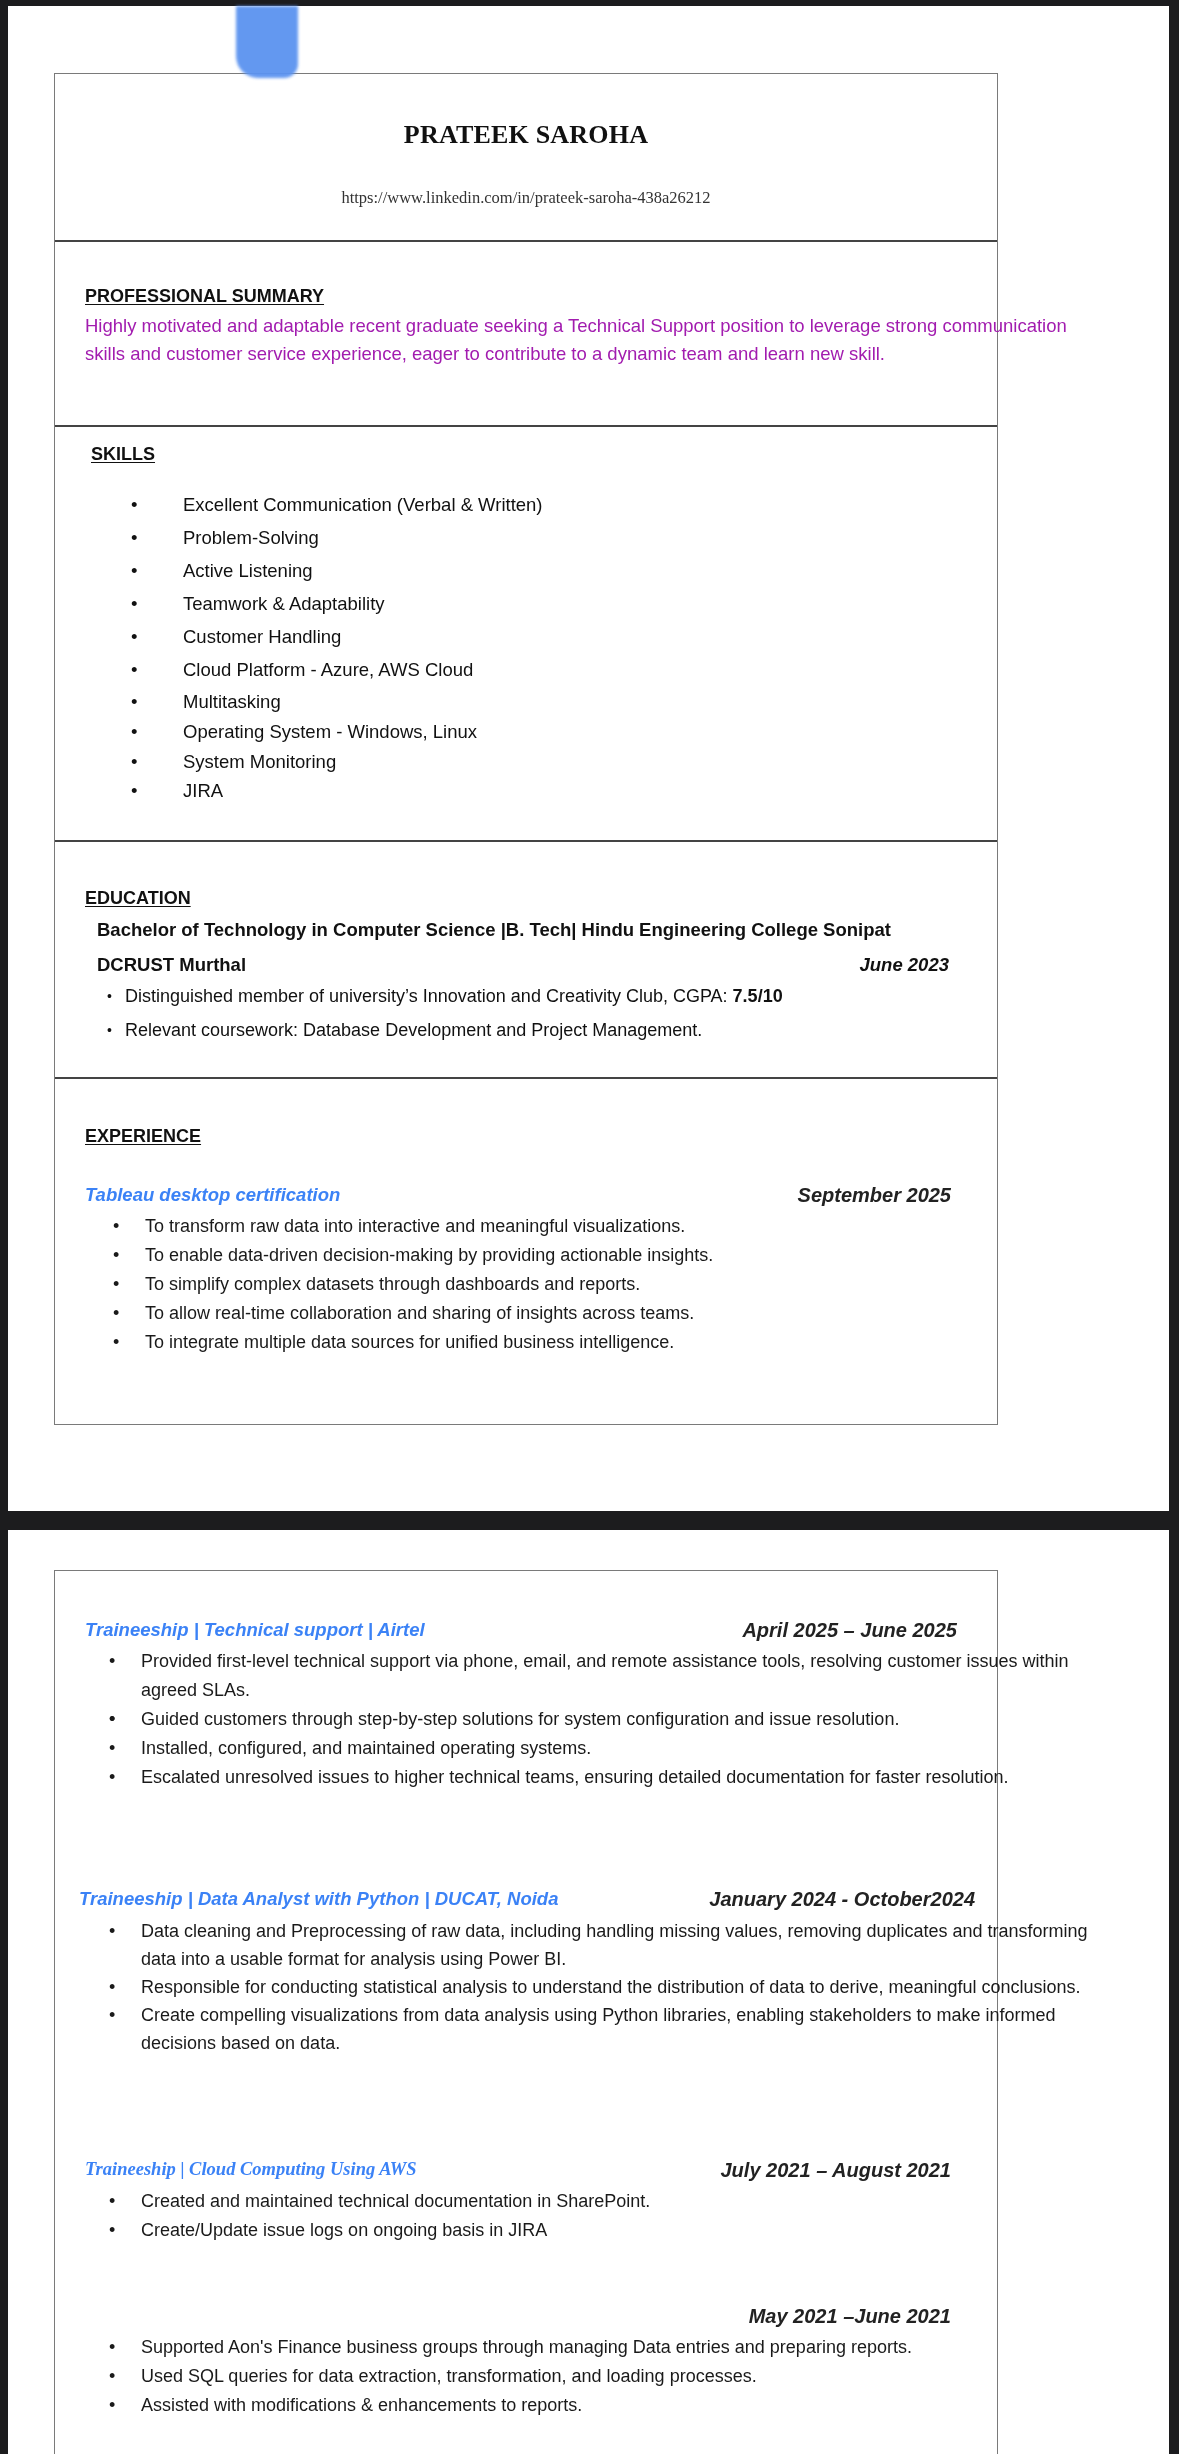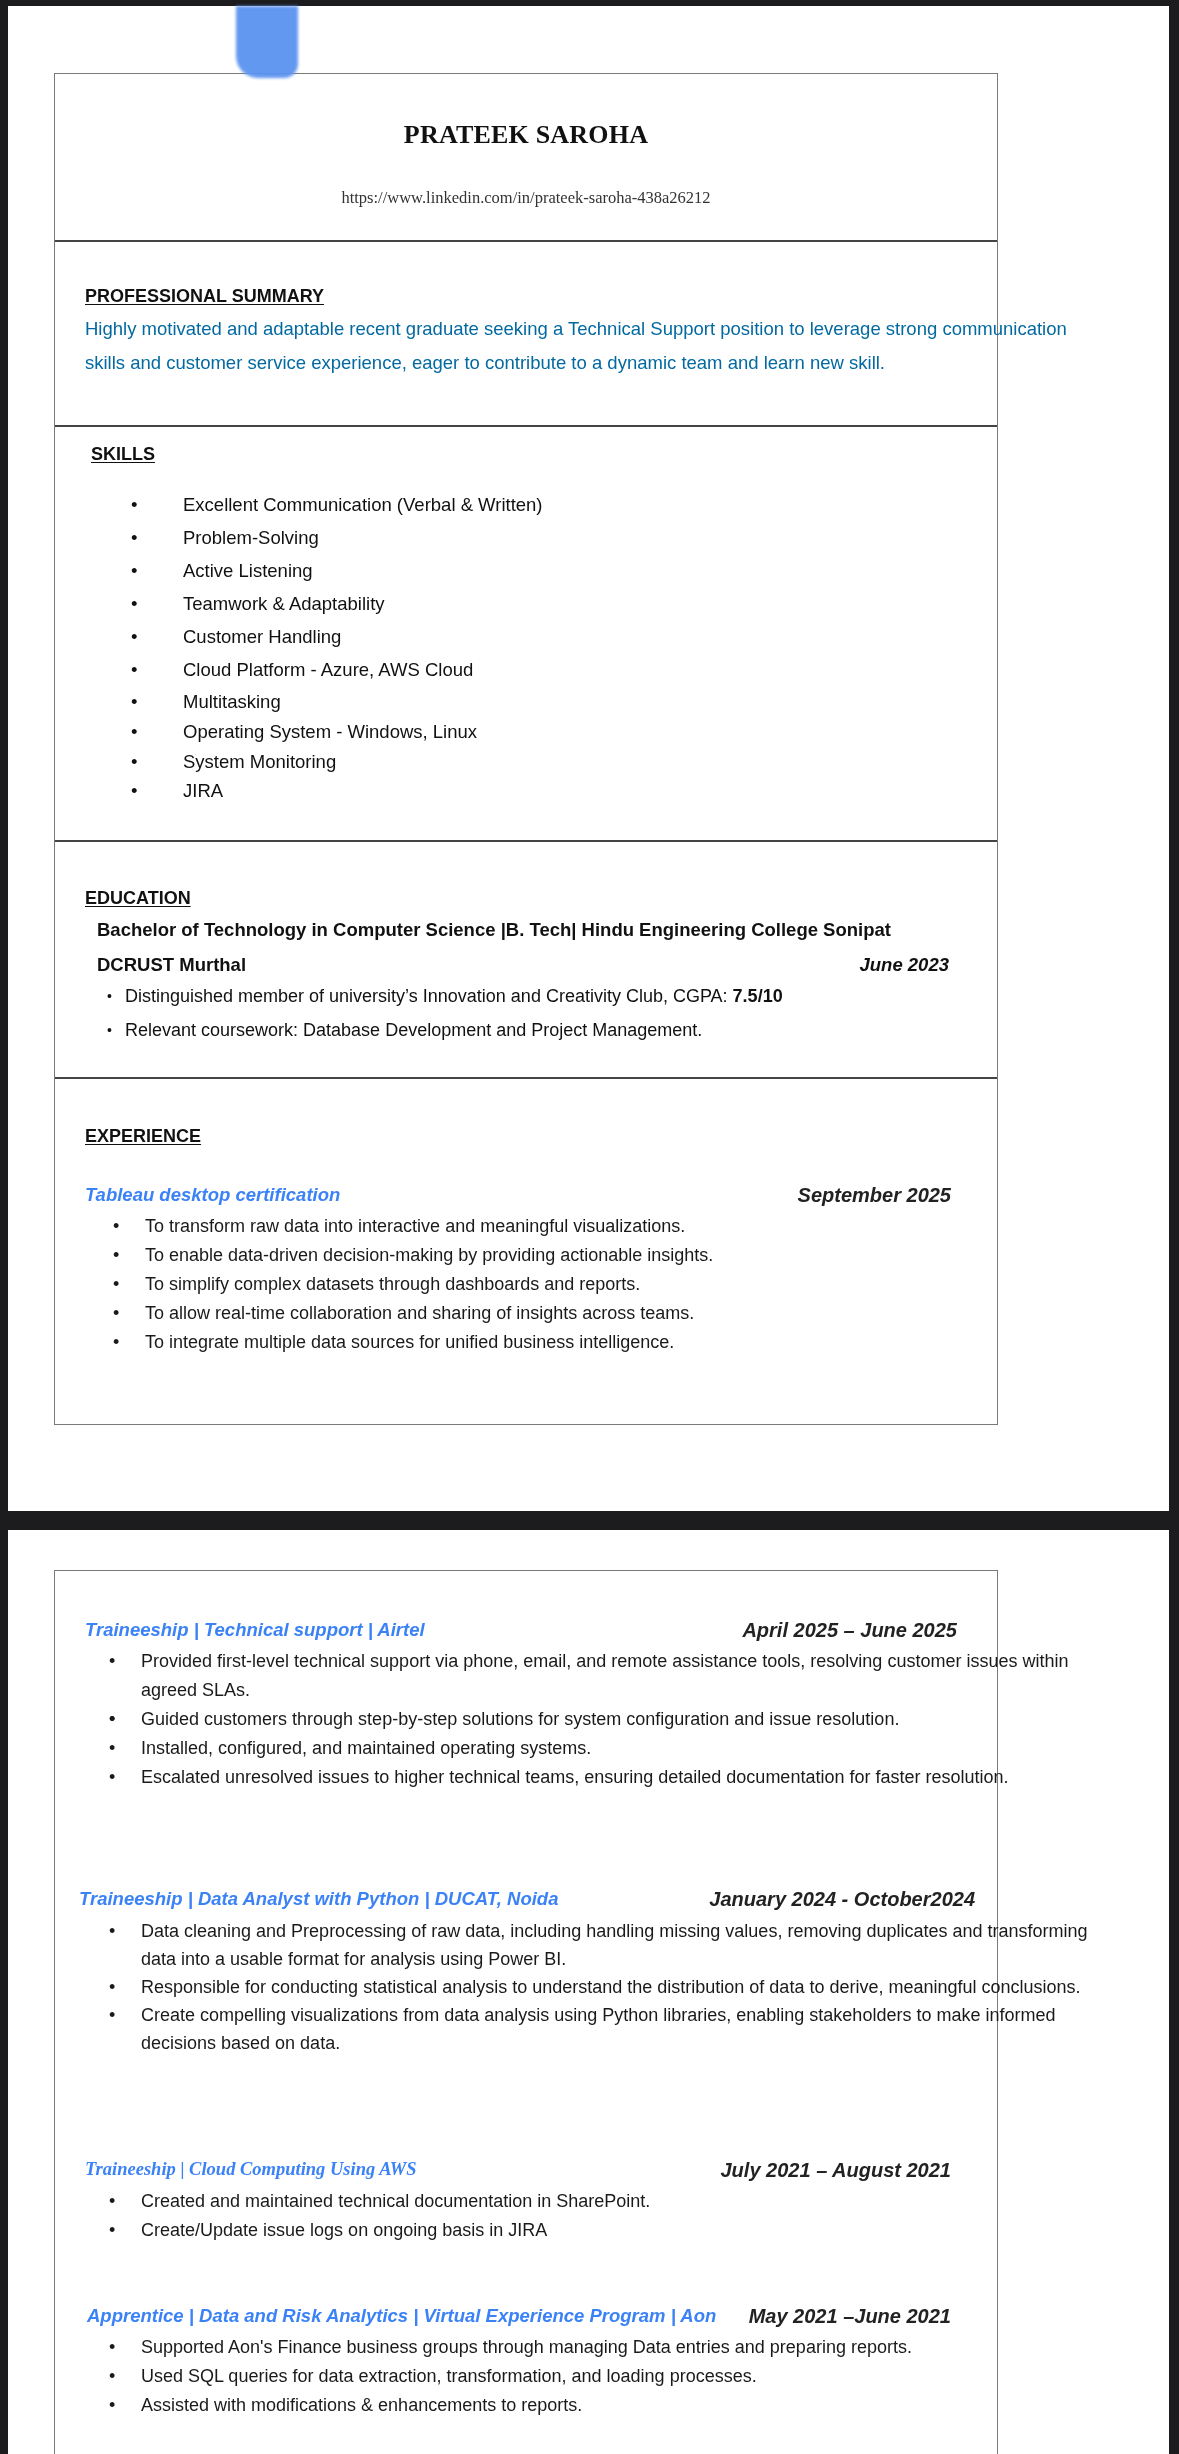--- a/index.html
+++ b/index.html
@@ -34,21 +34,21 @@
     left: 0; right: 0; top: 46px; text-align: center;
     font-size: 26px; font-weight: bold; letter-spacing: 0.2px;
   }
   .contact {
     left: 0; right: 0; text-align: center; font-size: 16.5px; color: #333;
   }
   .heading {
     font-size: 18px; font-weight: bold; text-decoration: underline;
     text-underline-offset: 2px;
   }
-  .body-text { font-size: 18.5px; line-height: 34px; color: #0369a1; }
+  .body-text { font-size: 18.5px; line-height: 28px; color: #a21caf; }
   ul { margin: 0; padding: 0; list-style: none; }
   .skill-li { position: relative; height: 33px; font-size: 18.5px; line-height: 33px; }
   .skill-li .dot { position: absolute; left: 0; }
   .skill-li .txt { position: absolute; left: 52px; white-space: nowrap; }
   .row-title {
     font-size: 18.5px; font-style: italic; font-weight: bold; color: #3b82f6;
     white-space: nowrap;
   }
   .row-date {
     font-size: 20px; font-style: italic; font-weight: bold; color: #222;
@@ -168,21 +168,20 @@
       <li class="bl" style="line-height:28px;"><span class="dot">•</span><span>Create compelling visualizations from data analysis using Python libraries, enabling stakeholders to make informed decisions based on data.</span></li>
     </ul>
 
     <div class="abs row-title" style="left:30px; top:588px;font-family:Liberation Serif, serif;">Traineeship | Cloud Computing Using AWS</div>
     <div class="abs row-date" style="right:46px; top:588px;">July 2021 – August 2021</div>
     <ul class="abs" style="left:54px; top:616px; width:1000px;">
       <li class="bl"><span class="dot">•</span><span>Created and maintained technical documentation in SharePoint.</span></li>
       <li class="bl"><span class="dot">•</span><span>Create/Update issue logs on ongoing basis in JIRA</span></li>
     </ul>
 
-    <div class="abs row-title" style="left:32px; top:734px;">Apprentice | Data and Risk Analytics | Virtual Experience Program | Aon</div>
     <div class="abs row-date" style="right:46px; top:734px;">May 2021 –June 2021</div>
     <ul class="abs" style="left:54px; top:762px; width:1000px;">
       <li class="bl"><span class="dot">•</span><span>Supported Aon's Finance business groups through managing Data entries and preparing reports.</span></li>
       <li class="bl"><span class="dot">•</span><span>Used SQL queries for data extraction, transformation, and loading processes.</span></li>
       <li class="bl"><span class="dot">•</span><span>Assisted with modifications &amp; enhancements to reports.</span></li>
     </ul>
   </div>
 </div>
 
 </body></html>

